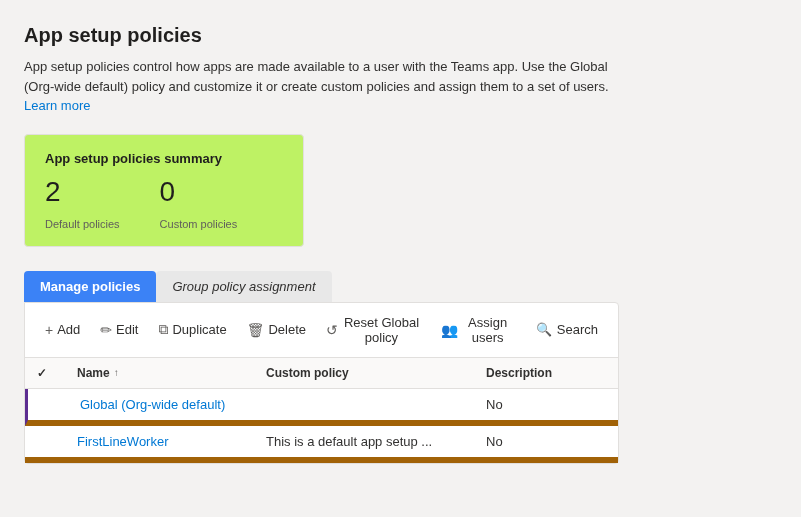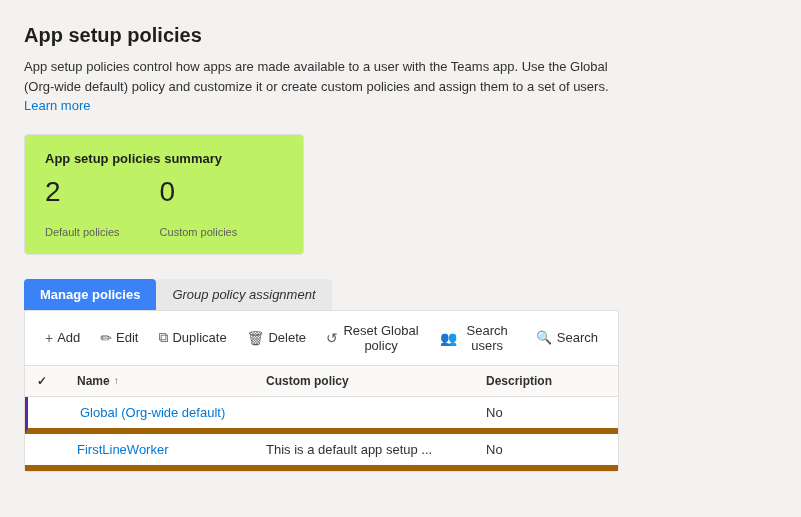--- a/index.html
+++ b/index.html
@@ -55,21 +55,21 @@
     }
     .stat-number {
       font-size: 28px;
       font-weight: 300;
       color: #201f1e;
       line-height: 1;
     }
     .stat-label {
       font-size: 11px;
       color: #605e5c;
-      margin-top: 20px;
+      margin-top: 12px;
     }
     .tabs-container {
       display: flex;
       margin-bottom: 0;
       gap: 0;
     }
     .tab {
       padding: 8px 16px;
       font-size: 13px;
       cursor: pointer;
@@ -229,21 +229,21 @@
       <button class="toolbar-btn">
         <span class="icon">🗑</span>
         <span>Delete</span>
       </button>
       <button class="toolbar-btn">
         <span class="icon">↺</span>
         <span>Reset Global policy</span>
       </button>
       <button class="toolbar-btn">
         <span class="icon">👥</span>
-        <span>Search users</span>
+        <span>Assign users</span>
       </button>
       <div class="toolbar-spacer"></div>
       <button class="search-btn">
         <span class="icon" style="color:#0078d4;">🔍</span>
         <span>Search</span>
       </button>
     </div>
 
     <div class="table-container">
       <div class="table-header">

